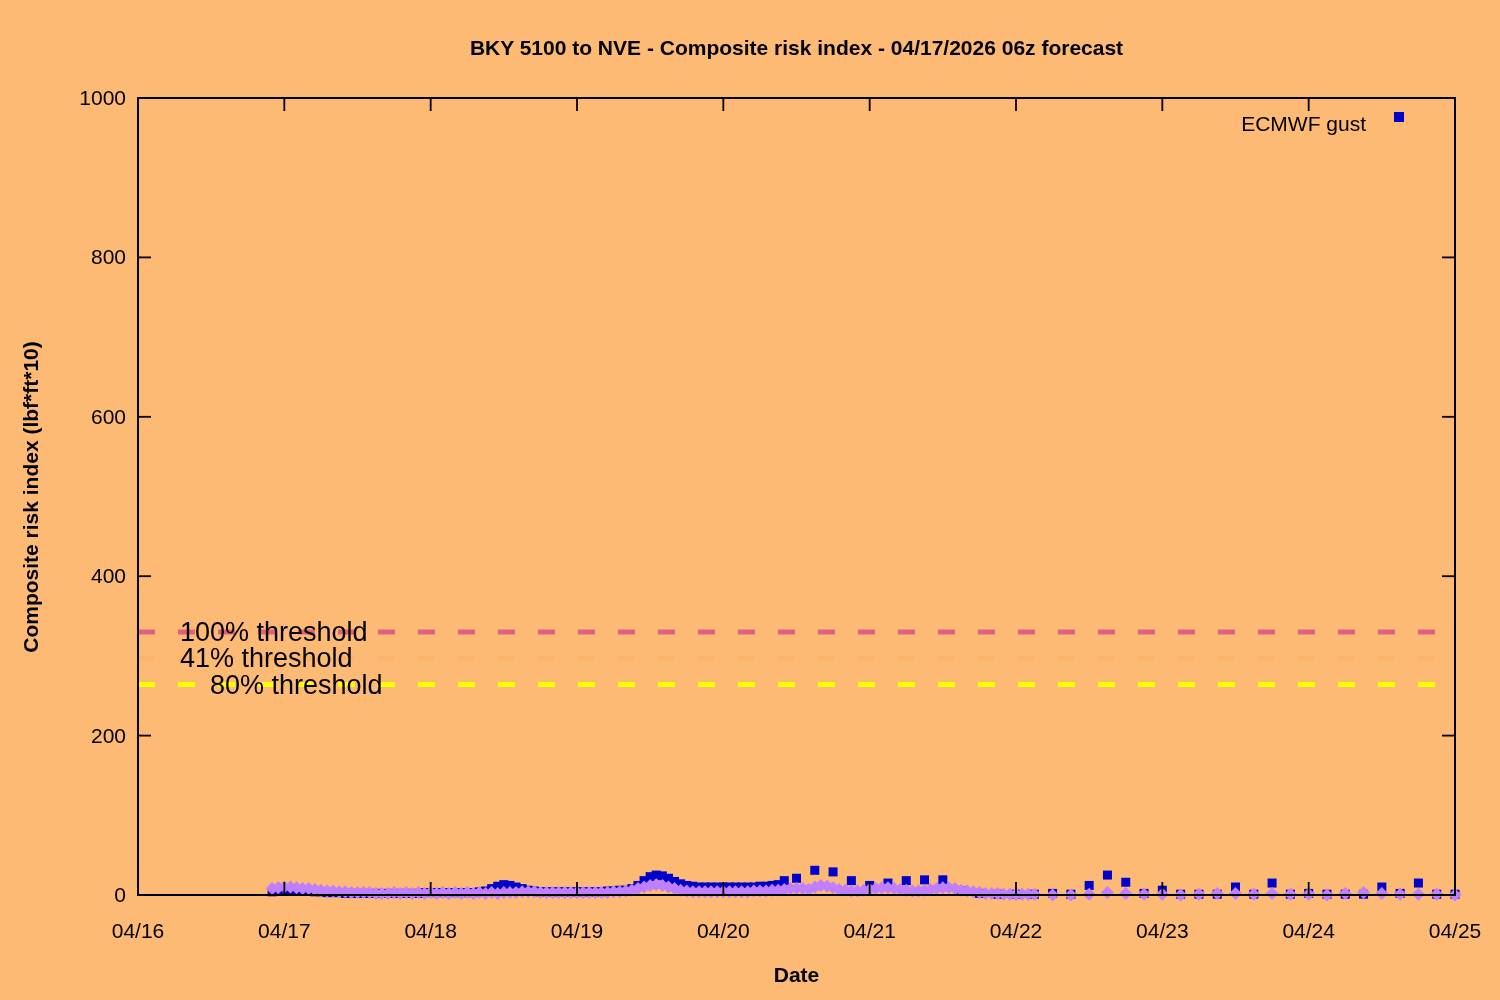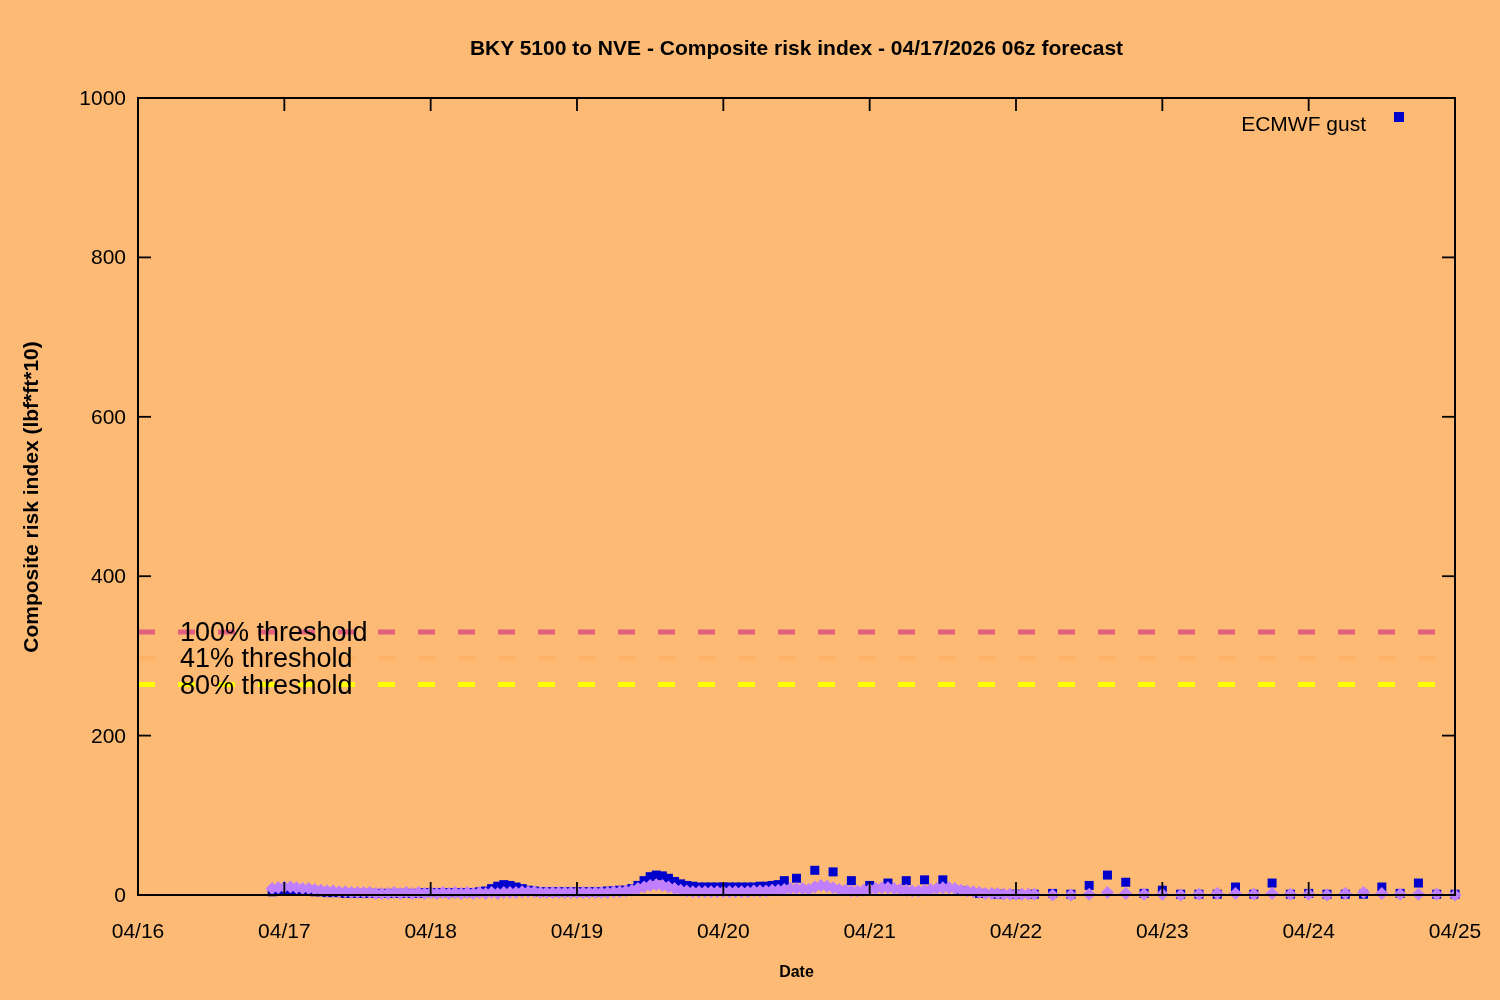--- a/index.html
+++ b/index.html
@@ -6,21 +6,21 @@
   .canvas {
     position:relative; width:1500px; height:1000px; background:#fdba74;
     font-family:"Liberation Sans","DejaVu Sans",sans-serif; color:#000; overflow:hidden;
   }
   .chart-title {
     position:absolute; left:138px; top:36px; width:1317px;
     text-align:center; font-size:21px; font-weight:bold; white-space:nowrap;
   }
   .x-label {
     position:absolute; left:138px; top:963px; width:1317px;
-    text-align:center; font-size:16px; font-weight:bold;
+    text-align:center; font-size:21px; font-weight:bold;
   }
   .y-label {
     position:absolute; left:31px; top:497px;
     transform:translate(-50%,-50%) rotate(-90deg);
     font-size:21px; font-weight:bold; white-space:nowrap;
   }
   svg#plot { position:absolute; left:0; top:0; }
   svg#plot text { font-family:"Liberation Sans","DejaVu Sans",sans-serif; font-size:21px; fill:#000; }
   .legend { position:absolute; top:112px; right:86px; }
   .legend-row { display:flex; align-items:flex-start; justify-content:flex-end; height:32px; font-size:21px; }
@@ -372,21 +372,21 @@
         <text x="126" y="742.6" text-anchor="end">200</text>
         <text x="126" y="583.2" text-anchor="end">400</text>
         <text x="126" y="423.8" text-anchor="end">600</text>
         <text x="126" y="264.4" text-anchor="end">800</text>
         <text x="126" y="105" text-anchor="end">1000</text>
       </g>
     </svg>
 
   <div class="thr-label" style="top: 619.99px;">100% threshold</div>
   <div class="thr-label" style="top: 646.291px;">41% threshold</div>
-  <div class="thr-label" style="top: 672.592px;">80% threshold</div>
+  <div class="thr-label" style="top: 672.592px; margin-left: 30px;">80% threshold</div>
 
   <div class="legend">
     <div class="legend-row">
       <span>ECMWF gust</span>
       <span class="legend-marker-box">
         <span class="marker-square"></span>
       </span>
     </div>
   </div>
 </div>

